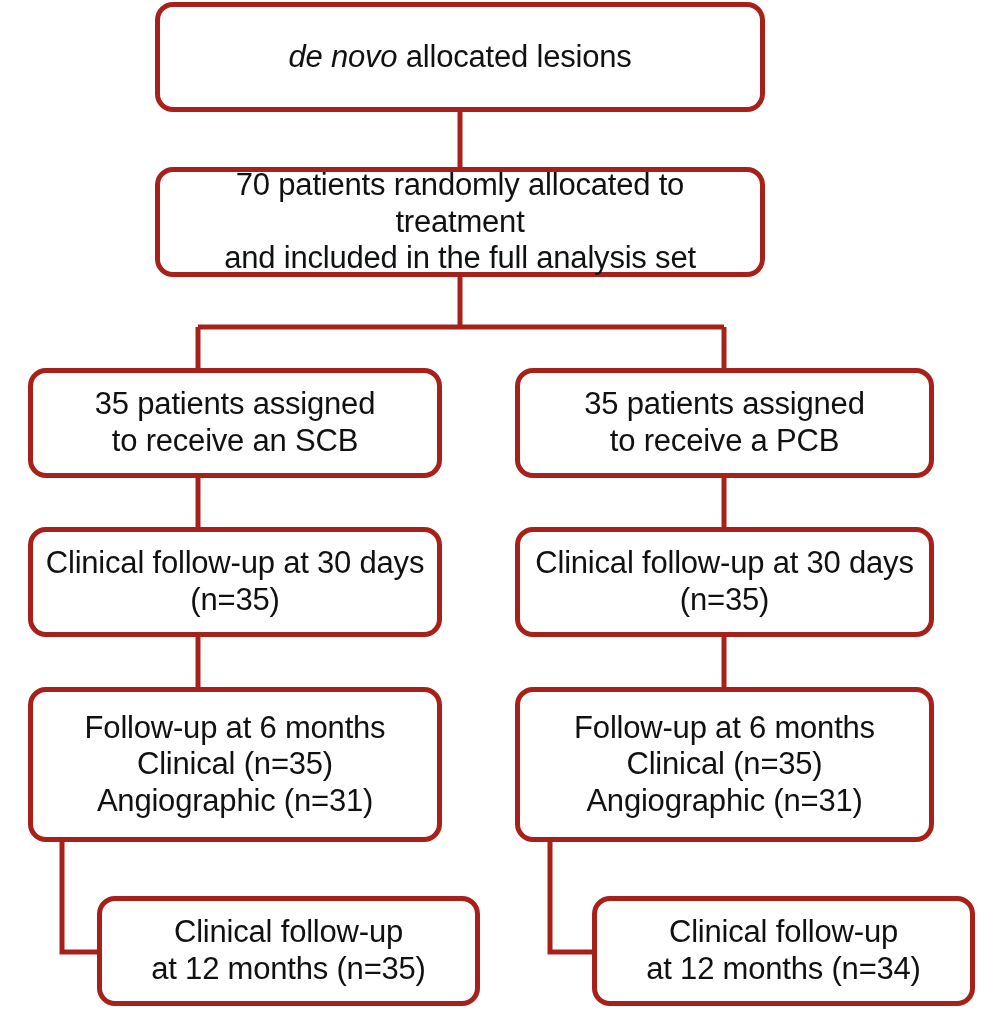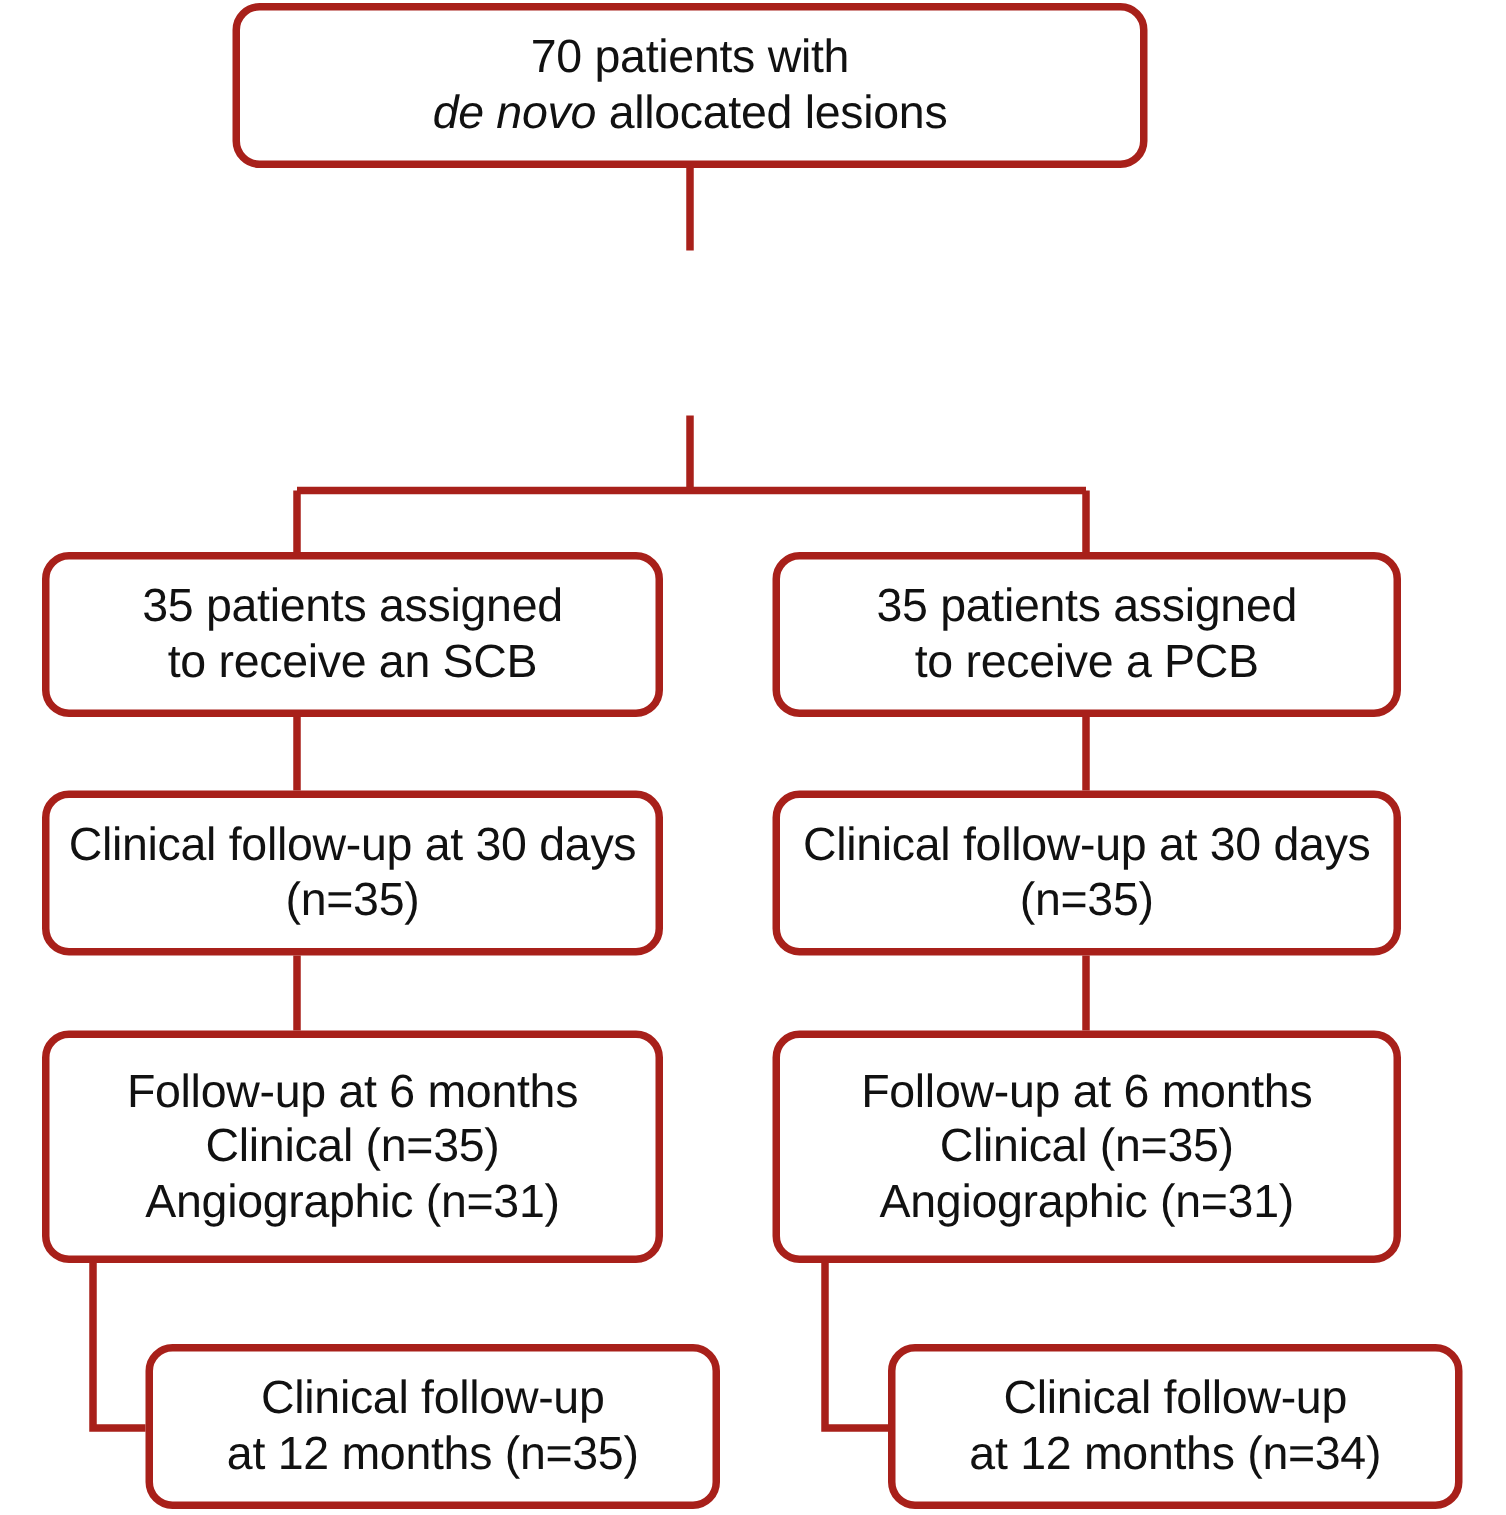--- a/index.html
+++ b/index.html
@@ -86,23 +86,27 @@
 
       <path d="M 198 637 L 198 687"></path>
       <path d="M 724 637 L 724 687"></path>
 
       <path d="M 62 842 L 62 952 L 97 952"></path>
       <path d="M 550 842 L 550 952 L 592 952"></path>
     </g>
   </svg>
 
   <div class="node" id="node-top">
-    <span class="txt"><span class="lead">70 patients with</span><span class="ital">de novo</span><span> allocated lesions</span></span>
+    <span class="txt"><span class="ital">de novo</span><span> allocated lesions</span></span>
   </div>
 
+  <div class="node" id="node-allocated">
+    <span class="txt">70 patients randomly allocated to treatment
+and included in the full analysis set</span>
+  </div>
 
   <div class="node" id="node-scb">
     <span class="txt">35 patients assigned
 to receive an SCB</span>
   </div>
 
   <div class="node" id="node-pcb">
     <span class="txt">35 patients assigned
 to receive a PCB</span>
   </div>

